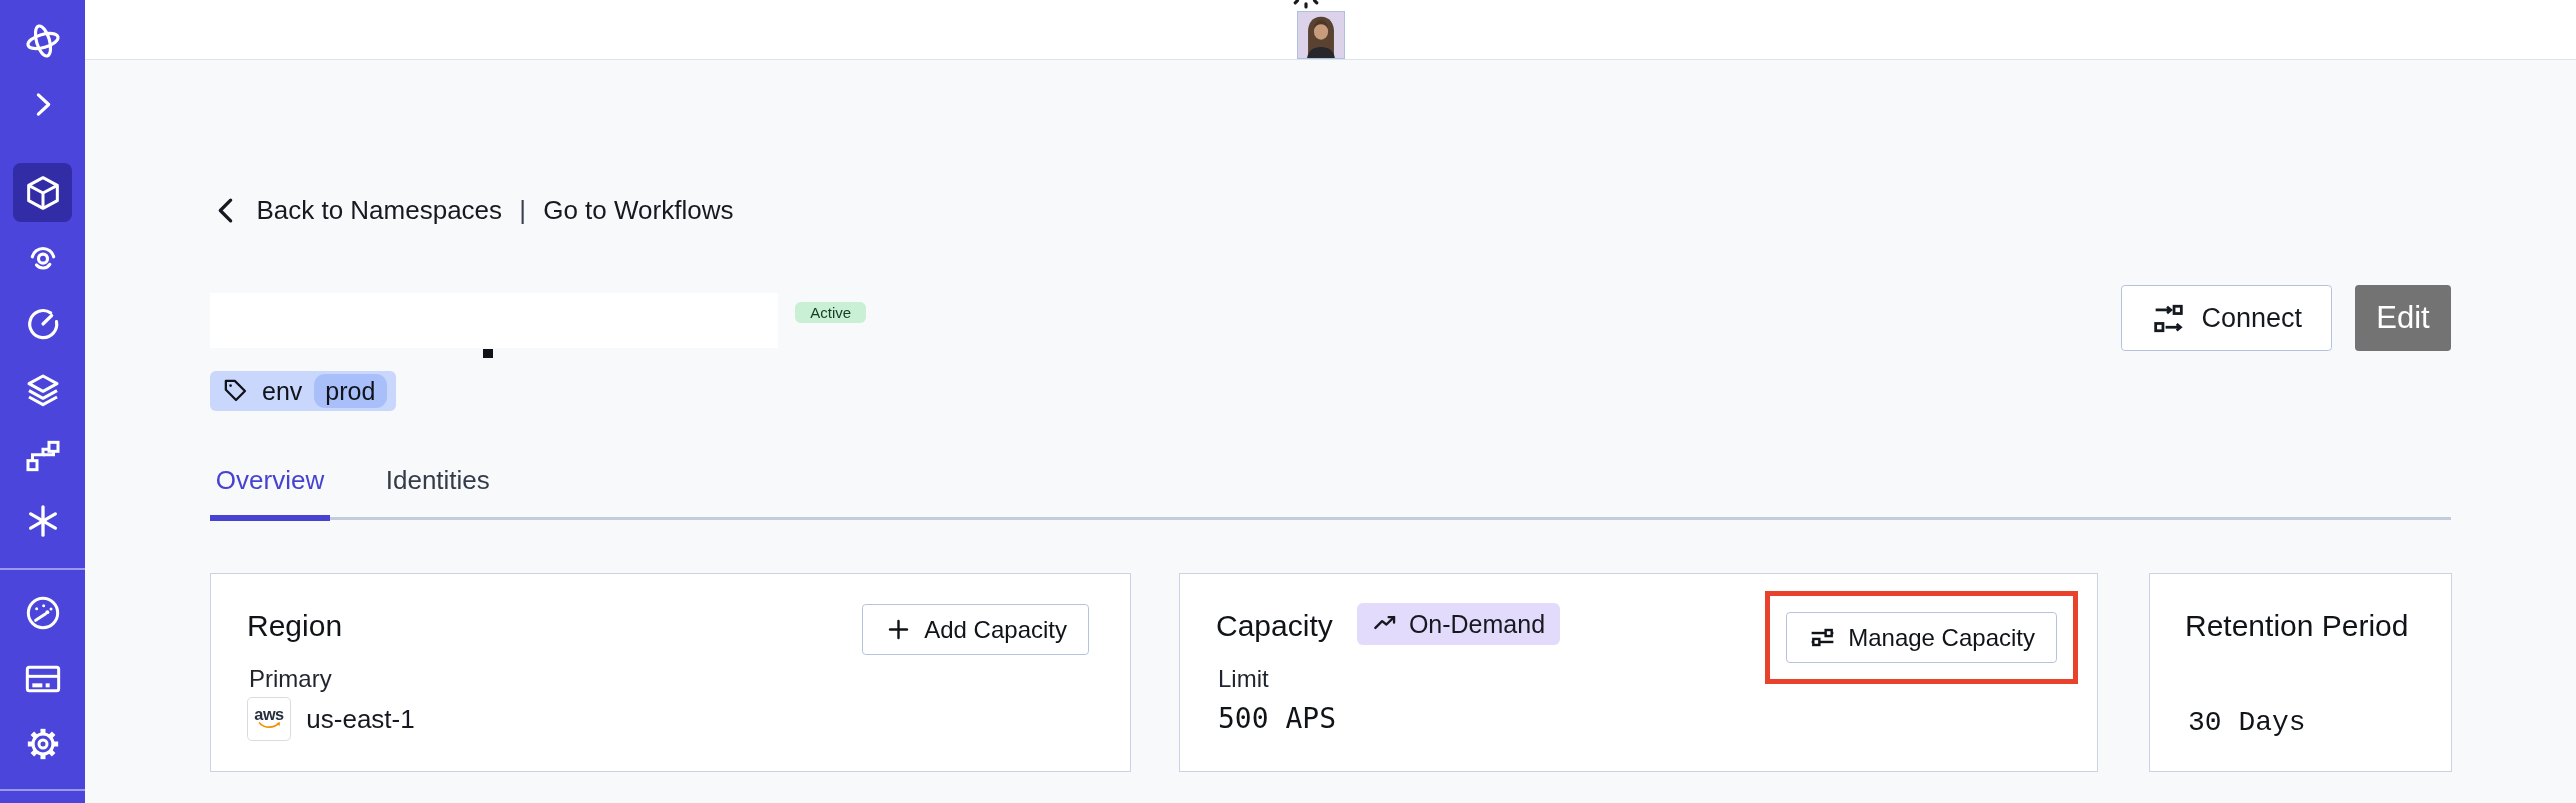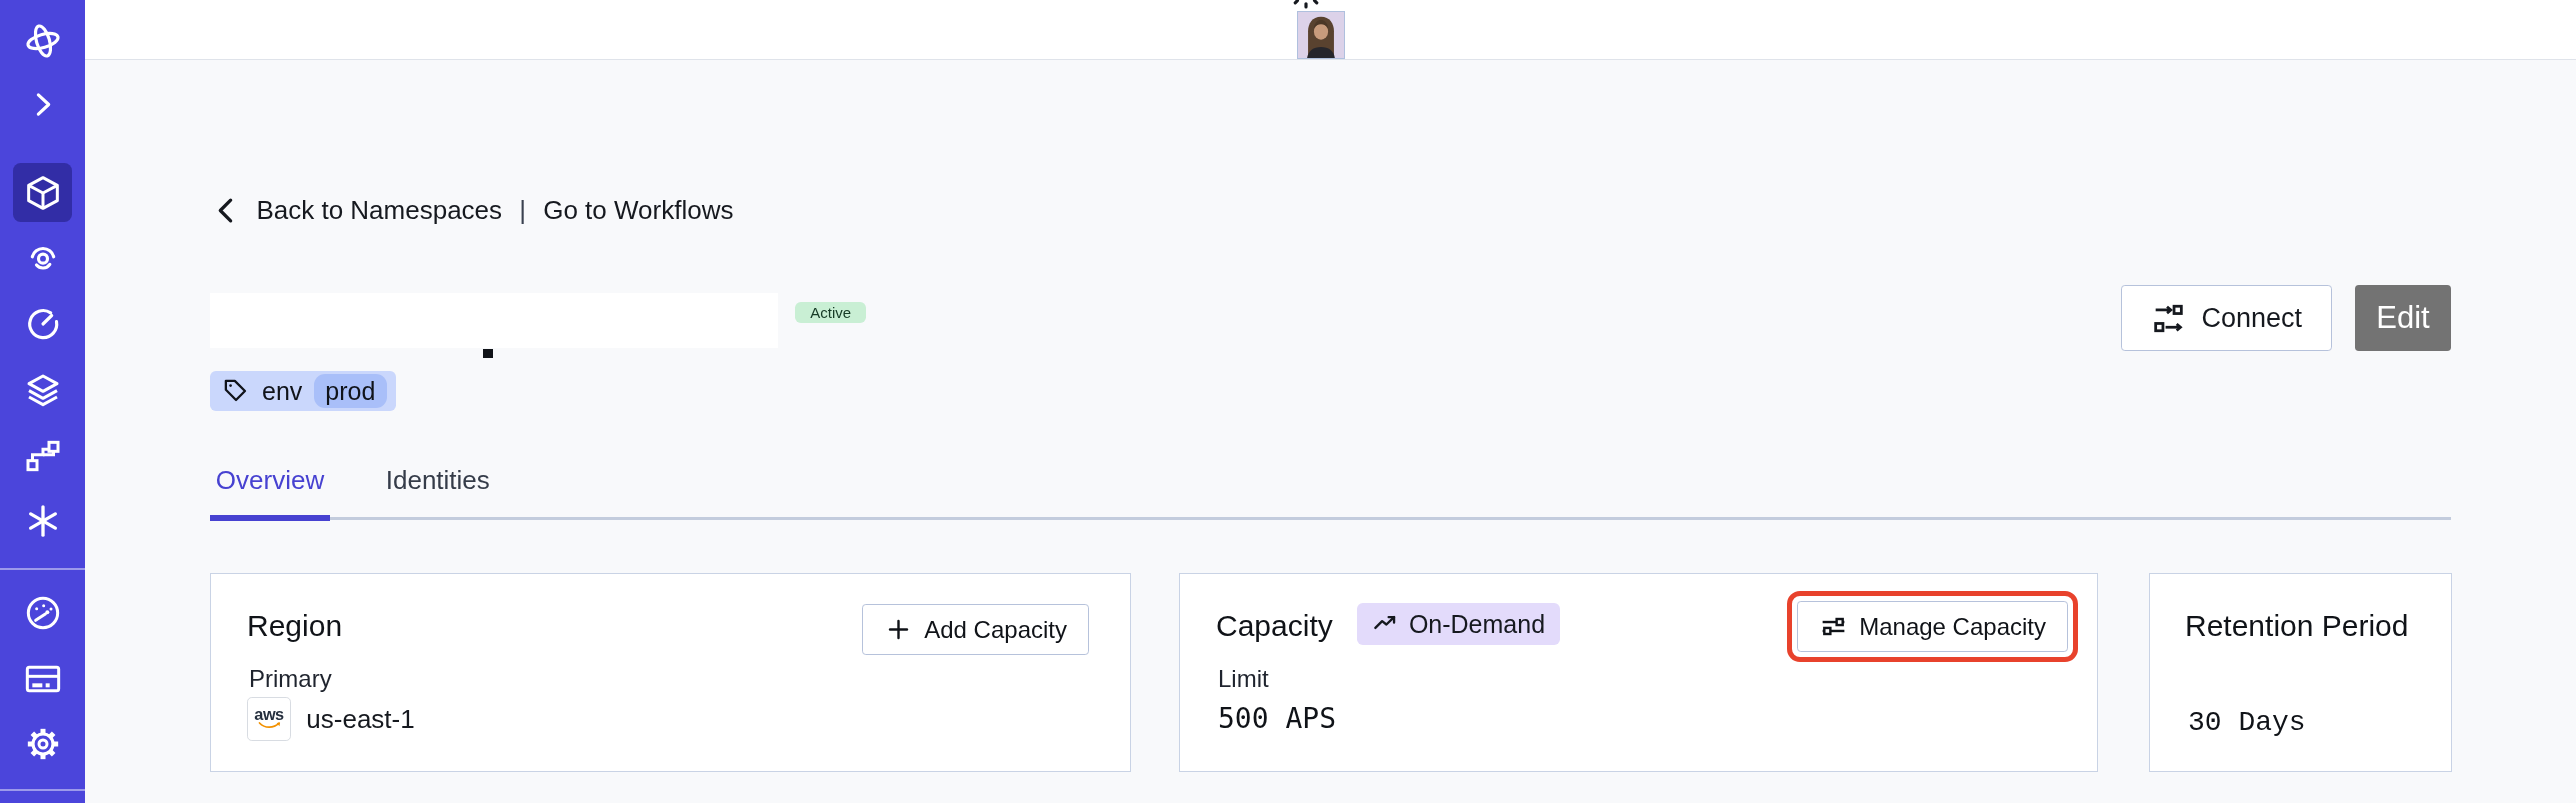--- a/index.html
+++ b/index.html
@@ -86,21 +86,21 @@
   .aws-badge .aws-word { font-size:16.3px; font-weight:bold; color:#252F3E; line-height:14.4px; letter-spacing:-0.5px;}
   .aws-badge svg { width:29px; height:9.6px; }
   .region-name { font-size:26px; color:#16191F; }
 
   .mode-badge { position:absolute; left:177px; top:29px; height:42px; background:#E3DBFB;
     border-radius:5.8px; display:flex; align-items:center; gap:9.6px; padding:0 15.3px;
     font-size:25px; color:#16191F; }
   .mode-badge svg { width:27px; height:27px; }
 
   .manage-wrap { position:absolute; right:19px; top:17.3px; border:5.8px solid #E8422C;
-    border-radius:13px; padding:5px; }
+    border-radius:0; padding:16px; }
 
   .retention-title { left:35px; }
   .retention-value { top:133px;font-family:Liberation Mono, monospace; }
 </style>
 </head>
 <body>
 
 <nav class="sidebar">
   <div class="side-item" style="margin-top:11.5px">
     <svg viewBox="0 0 24 24" fill="none" stroke="currentColor" stroke-width="1.9">

